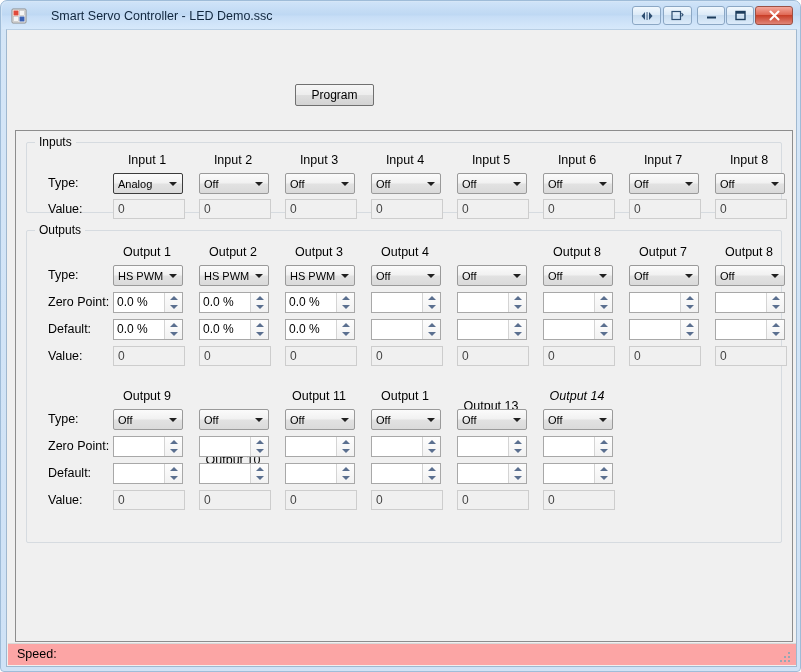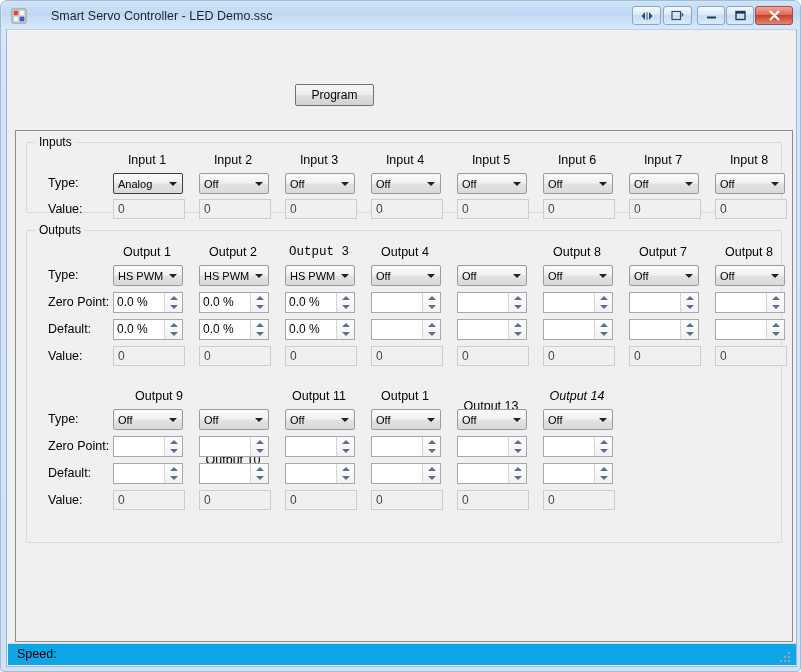--- a/index.html
+++ b/index.html
@@ -173,21 +173,21 @@
     border:1px solid #cdcdcd;background:#f0f0f0;cursor:default;
   }
   .valbox .vtext{
     position:absolute;left:4px;top:2px;font-size:12px;color:#444;line-height:15px;
   }
 
   
   #statusbar{
     position:absolute;left:1px;bottom:1px;width:788px;height:22px;
     box-sizing:border-box;
-    background:#0ea5e9;border-top:1px solid #d8d8d8;
+    background:#fca5a5;border-top:1px solid #d8d8d8;
   }
   #status-text{
     position:absolute;left:9px;top:3px;font-size:12.5px;color:#000;
   }
   #resize-grip{position:absolute;right:3px;bottom:2px;width:13px;height:13px;}
   #resize-grip i{position:absolute;width:2px;height:2px;background:#9aa6b2;}
 </style>
 </head>
 <body>
 
@@ -372,21 +372,21 @@
           <span class="stext">0.0 %</span>
           <span class="sbtns">
               <i class="sup"></i>
               <i class="sdn"></i>
             </span>
         </div>
         <div class="valbox" style="left:173px;top:123px;">
           <span class="vtext">0</span>
         </div>
 
-        <div class="colhead" style="left:257px;top:22px;width:72px;font-family:Liberation Mono, monospace;">Output 3</div>
+        <div class="colhead" style="left:257px;top:22px;width:72px;">Output 3</div>
         <div class="combo" style="left:259px;top:42px;">
           <span class="ctext">HS PWM</span>
           <span class="carrow"></span>
         </div>
         <div class="spin" style="left:259px;top:69px;">
           <span class="stext">0.0 %</span>
           <span class="sbtns">
               <i class="sup"></i>
               <i class="sdn"></i>
             </span>
@@ -515,21 +515,21 @@
         </div>
         <div class="valbox" style="left:689px;top:123px;">
           <span class="vtext">0</span>
         </div>
 
         <div class="rowlabel" style="left:22px;top:189px;">Type:</div>
         <div class="rowlabel" style="left:22px;top:216px;">Zero Point:</div>
         <div class="rowlabel" style="left:22px;top:243px;">Default:</div>
         <div class="rowlabel" style="left:22px;top:270px;">Value:</div>
 
-        <div class="colhead" style="left:85px;top:166px;width:72px;text-align:right;">Output 9</div>
+        <div class="colhead" style="left:85px;top:166px;width:72px;">Output 9</div>
         <div class="combo" style="left:87px;top:186px;">
           <span class="ctext">Off</span>
           <span class="carrow"></span>
         </div>
         <div class="spin" style="left:87px;top:213px;">
           <span class="stext"></span>
           <span class="sbtns">
               <i class="sup"></i>
               <i class="sdn"></i>
             </span>

